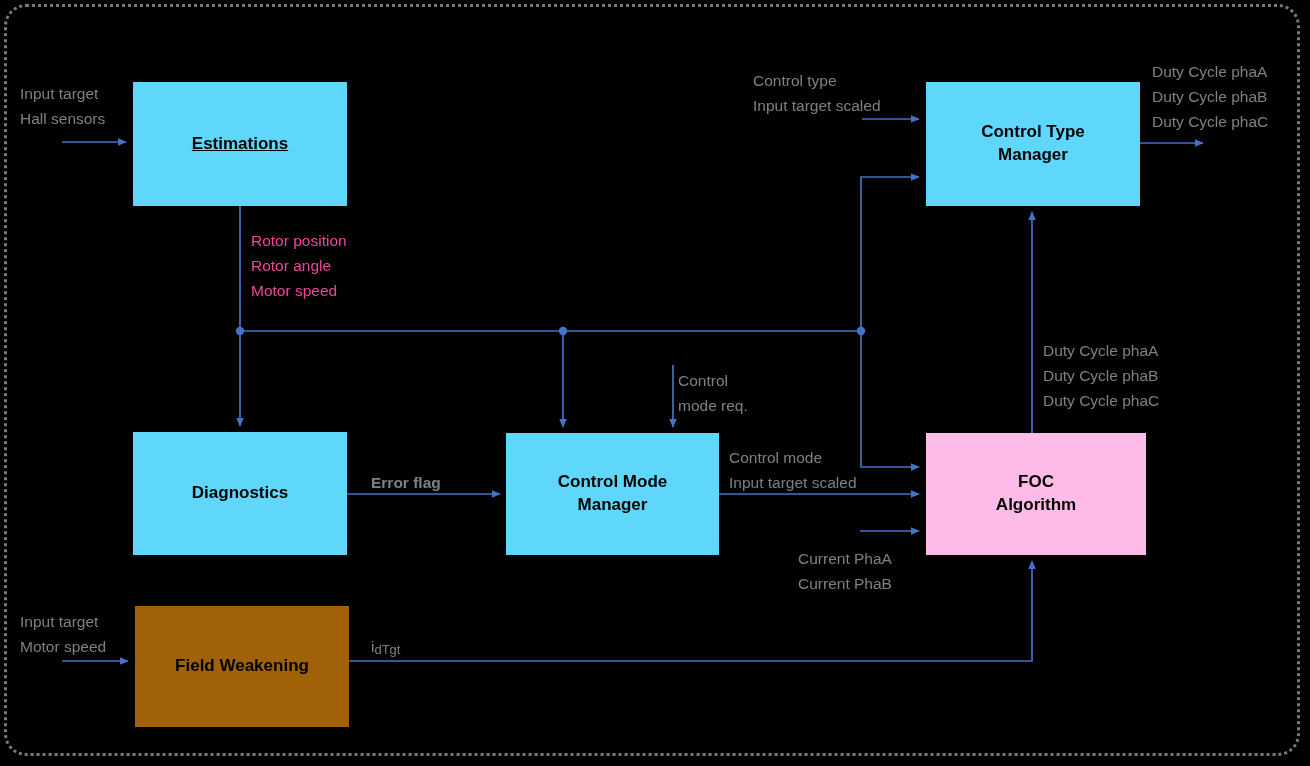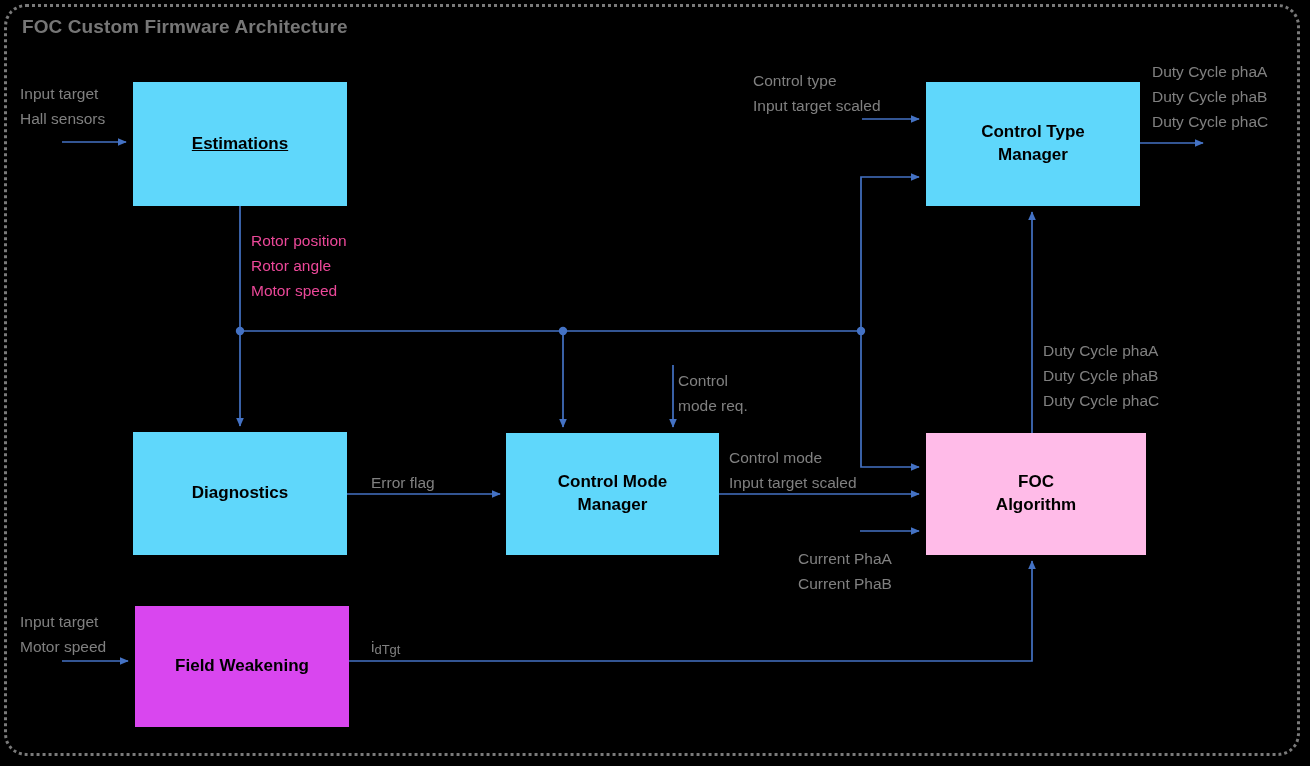--- a/index.html
+++ b/index.html
@@ -71,21 +71,20 @@
     pointer-events: none;
   }
 </style>
 </head>
 <body>
 
 <div id="canvas">
 
   <div class="frame"></div>
 
-  <div class="title">FOC Custom Firmware Architecture</div>
 
   <svg class="wires" viewBox="0 0 1310 766" xmlns="http://www.w3.org/2000/svg">
     <defs>
       <marker id="arrowhead" markerWidth="9" markerHeight="9" refX="8.2" refY="4.5" orient="auto" markerUnits="userSpaceOnUse">
         <path d="M 0 0.6 L 9 4.5 L 0 8.4 z" fill="#4472c4"></path>
       </marker>
     </defs>
     <g id="wire-group">
         <path d="M 62 142 L 126 142" fill="none" stroke="#4472c4" stroke-width="1.7" marker-end="url(#arrowhead)"></path>
         <path d="M 240 206 L 240 331" fill="none" stroke="#4472c4" stroke-width="1.7"></path>
@@ -120,31 +119,31 @@
       </div>
       <div class="node" style="left: 133px; top: 432px; width: 214px; height: 123px; background: rgb(95, 215, 251);">
         <span>Diagnostics</span>
       </div>
       <div class="node" style="left: 506px; top: 433px; width: 213px; height: 122px; background: rgb(95, 215, 251);">
         <span>Control Mode<br>Manager</span>
       </div>
       <div class="node" style="left: 926px; top: 433px; width: 220px; height: 122px; background: rgb(255, 187, 232);">
         <span>FOC<br>Algorithm</span>
       </div>
-      <div class="node" style="left: 135px; top: 606px; width: 214px; height: 121px; background: #d946ef;">
+      <div class="node" style="left: 135px; top: 606px; width: 214px; height: 121px; background: #a16207;">
         <span>Field Weakening</span>
       </div>
     </div>
   <div id="label-layer">
       <div class="label" style="left: 20px; top: 81px; color: rgb(128, 128, 128);">Input target<br>Hall sensors</div>
       <div class="label" style="left: 251px; top: 228px; color: #ec4899;">Rotor position<br>Rotor angle<br>Motor speed</div>
       <div class="label" style="left: 753px; top: 68px; color: rgb(128, 128, 128);">Control type<br>Input target scaled</div>
       <div class="label" style="left: 1152px; top: 59px; color: rgb(128, 128, 128);">Duty Cycle phaA<br>Duty Cycle phaB<br>Duty Cycle phaC</div>
       <div class="label" style="left: 1043px; top: 338px; color: rgb(128, 128, 128);">Duty Cycle phaA<br>Duty Cycle phaB<br>Duty Cycle phaC</div>
       <div class="label" style="left: 678px; top: 368px; color: rgb(128, 128, 128);">Control<br>mode req.</div>
-      <div class="label" style="left: 371px; top: 470px; color: rgb(128, 128, 128);">Error flag</div>
+      <div class="label" style="left: 371px; top: 470px; color: rgb(128, 128, 128); font-weight: bold;">Error flag</div>
       <div class="label" style="left: 729px; top: 445px; color: rgb(128, 128, 128);">Control mode<br>Input target scaled</div>
       <div class="label" style="left: 798px; top: 546px; color: rgb(128, 128, 128);">Current PhaA<br>Current PhaB</div>
       <div class="label" style="left: 20px; top: 609px; color: rgb(128, 128, 128);">Input target<br>Motor speed</div>
       <div class="label" style="left: 371px; top: 634px; color: rgb(128, 128, 128);">i<sub>dTgt</sub></div>
     </div>
 
 </div>
 
 </body></html>

